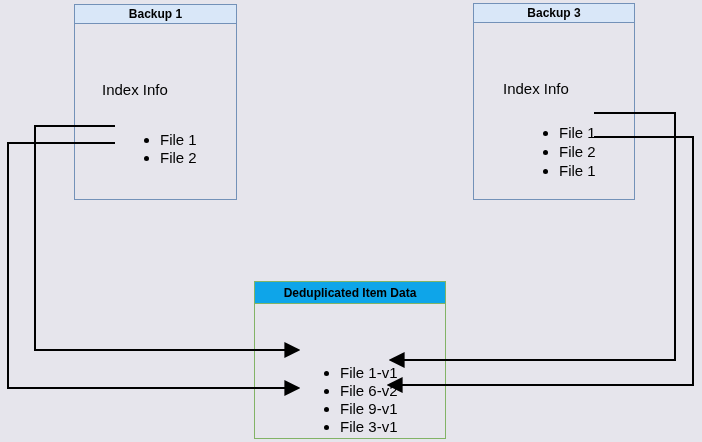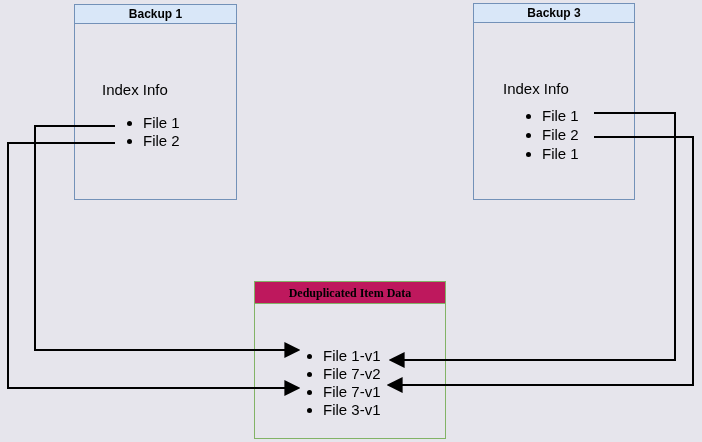--- a/index.html
+++ b/index.html
@@ -36,34 +36,33 @@
     line-height: 19px;
   }
   .blue .box-header {
     height: 19px;
     background: #d9e7f8;
     border-bottom: 1.5px solid #7391b8;
   }
   .green .box-header {
     height: 22px;
     line-height: 22px;
-    background: #be185d;
+    background: #0ea5e9;
     border-bottom: 1.5px solid #82b366;
-    font-family: Liberation Serif, serif;
   }
   .subtitle {
     position: absolute;
     font-size: 15px;
     line-height: 18px;
     margin-top: 28px;
   }
   ul.file-list {
     position: absolute;
     left: 0;
-    margin: 0;
+    margin: 17px;
     padding: 0 0 0 68px;
     list-style: disc outside;
     font-size: 15px;
   }
   ul.file-list li {
     line-height: 18px;
   }
   ul.tall li { line-height: 19px; }
   svg.connectors {
     position: absolute;
@@ -93,22 +92,22 @@
       <li>File 1</li>
       <li>File 2</li>
       <li>File 1</li>
     </ul>
   </div>
 
   <div class="box green" style="left:254px; top:281px; width:192px; height:158px;">
     <div class="box-header">Deduplicated Item Data</div>
     <ul class="file-list" style="top:65px;">
       <li>File 1-v1</li>
-      <li>File 7-v2</li>
-      <li>File 7-v1</li>
+      <li>File 6-v2</li>
+      <li>File 9-v1</li>
       <li>File 3-v1</li>
     </ul>
   </div>
 
   <svg class="connectors" width="702" height="442" viewBox="0 0 702 442">
     <defs>
       <marker id="arrow" viewBox="0 0 10 10" refX="8.5" refY="5" markerWidth="8" markerHeight="8" orient="auto-start-reverse">
         <path d="M0,0 L10,5 L0,10 Z" fill="#000"></path>
       </marker>
     </defs>

